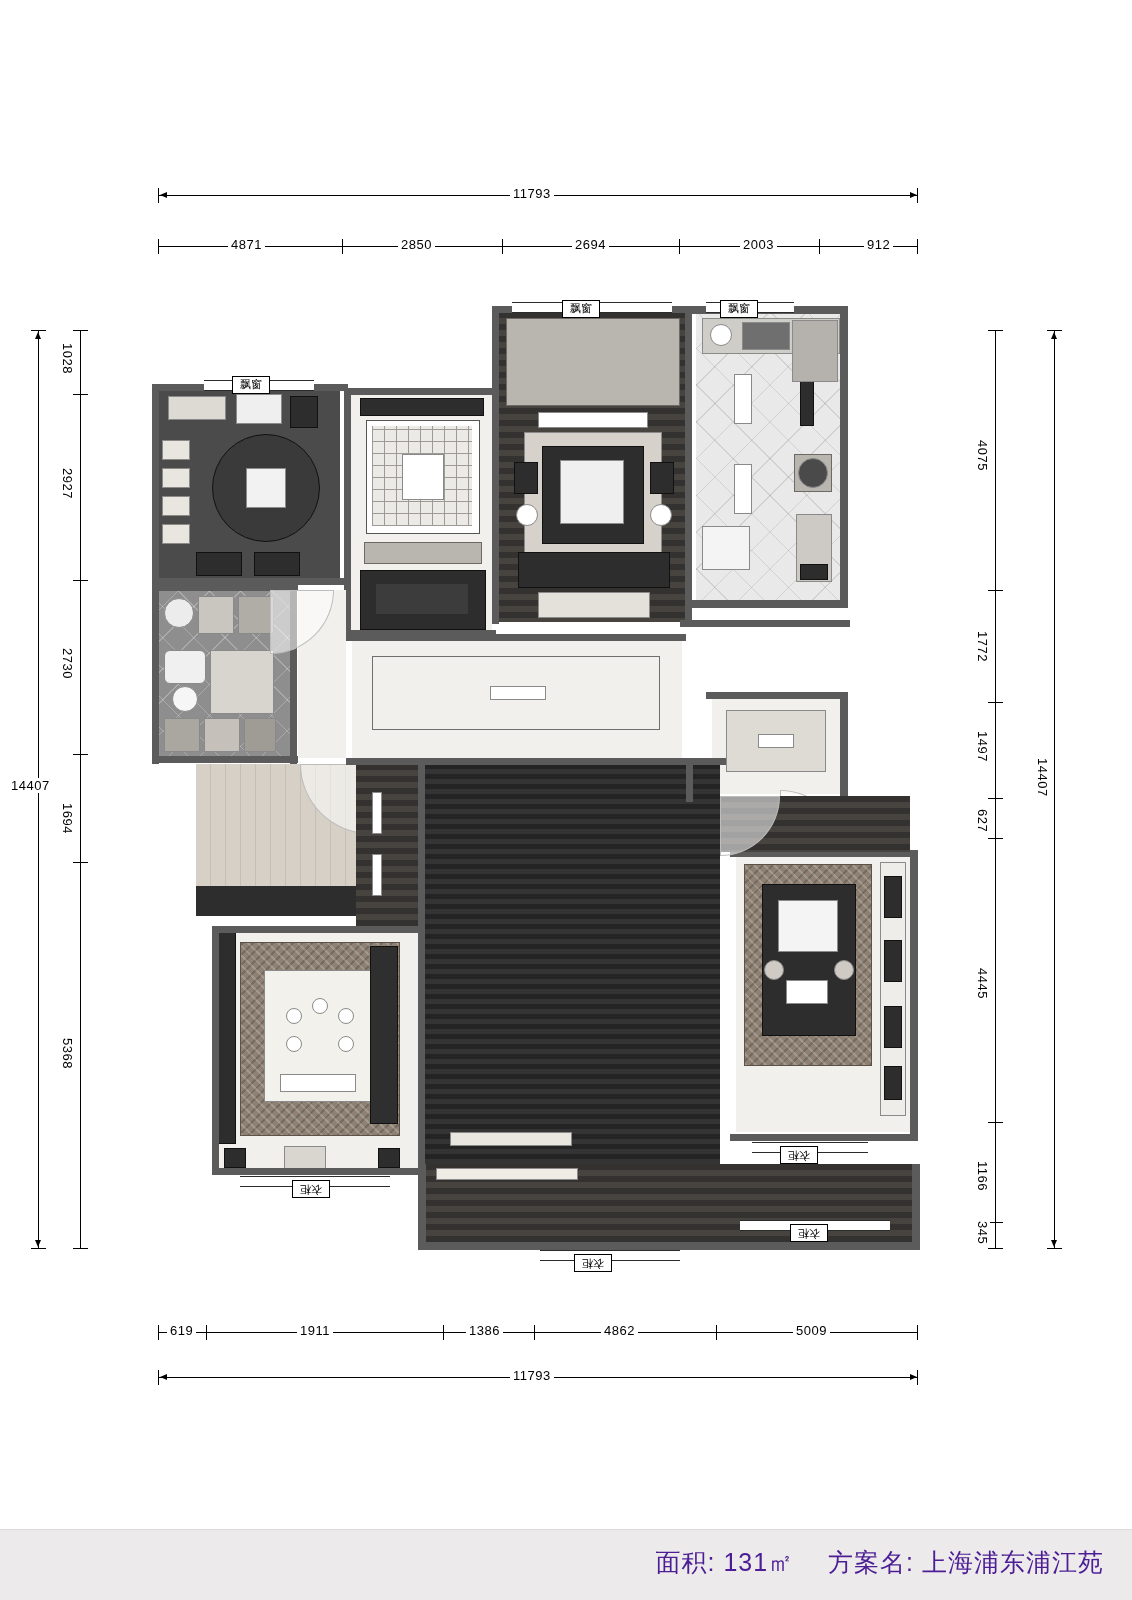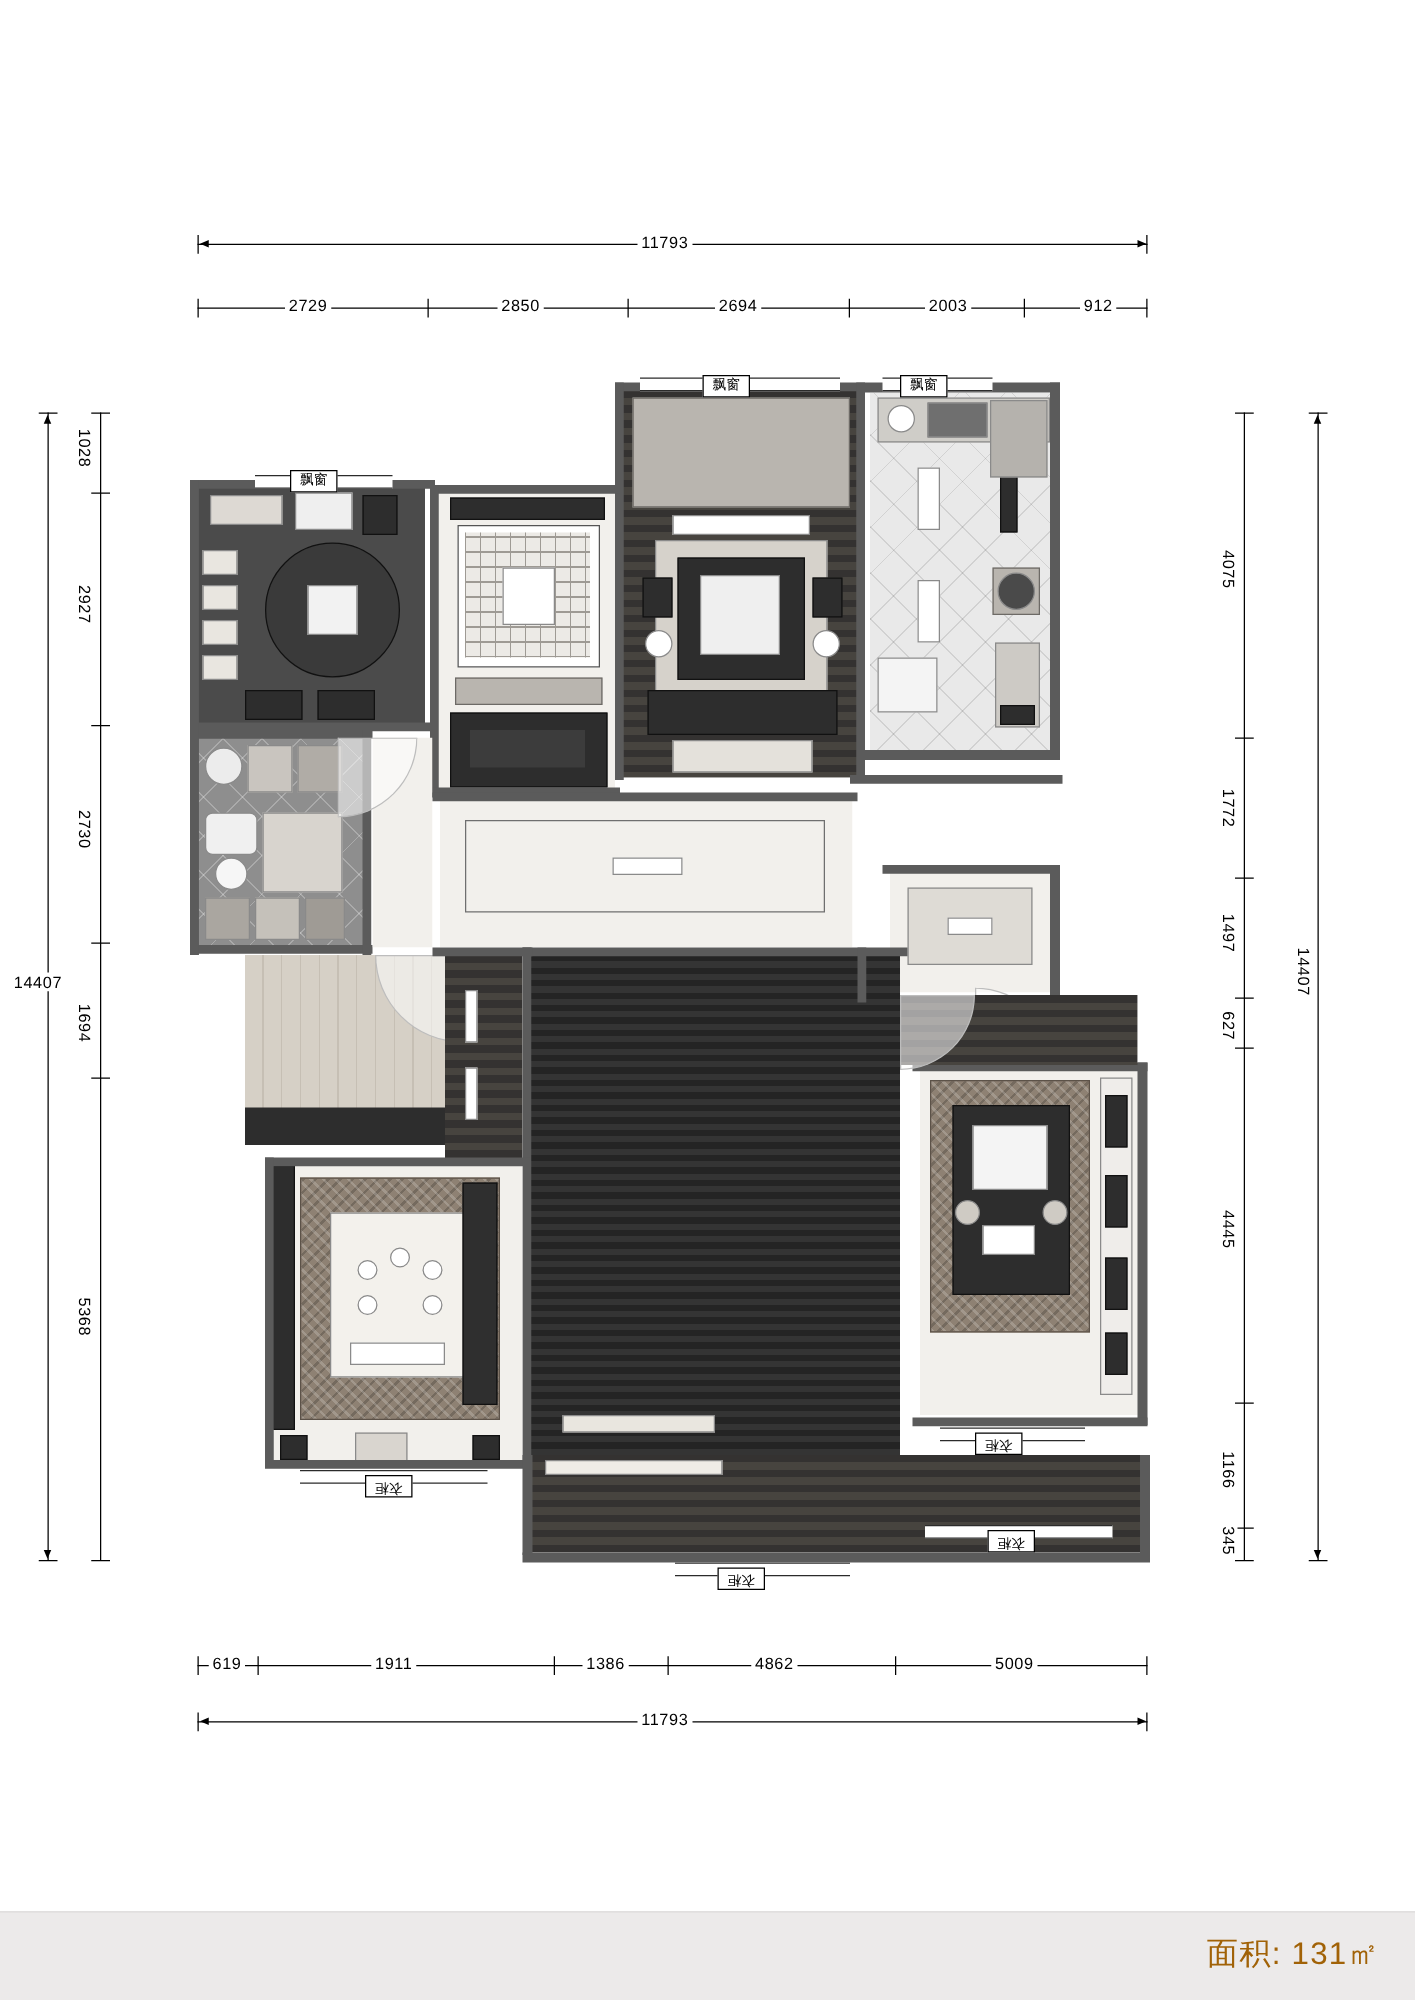--- a/index.html
+++ b/index.html
@@ -81,21 +81,21 @@
   .window-tag.flip{transform:rotate(180deg);}
   .winband{position:absolute;background:#fff;border-top:1px solid #2b2b2b;border-bottom:1px solid #2b2b2b;}
 
   
   .footer{
     position:absolute;left:0;bottom:0;width:1132px;height:70px;
     background:#eceaea;border-top:1px solid #dcdada;
   }
   .footer-inner{
     position:absolute;right:28px;top:16px;display:flex;align-items:center;gap:34px;
-    font-size:25px;color:#a16207;letter-spacing:1px;
+    font-size:25px;color:#4c1d95;letter-spacing:1px;
   }
 </style>
 </head>
 <body>
 
 <div class="stage">
 
   <div>
     <div class="dimline h-line" style="left:158px;top:195px;width:760px;"></div>
     <div class="tick tick-v" style="left:158px;top:188px;height:15px;"></div>
@@ -106,21 +106,21 @@
   </div>
 
   <div>
     <div class="dimline h-line" style="left:158px;top:246px;width:760px;"></div>
     <div class="tick tick-v" style="left:158px;top:239px;height:15px;"></div>
     <div class="tick tick-v" style="left:342px;top:239px;height:15px;"></div>
     <div class="tick tick-v" style="left:502px;top:239px;height:15px;"></div>
     <div class="tick tick-v" style="left:679px;top:239px;height:15px;"></div>
     <div class="tick tick-v" style="left:819px;top:239px;height:15px;"></div>
     <div class="tick tick-v" style="left:917px;top:239px;height:15px;"></div>
-    <div class="dimlabel" style="left:228px;top:237px;">2729</div>
+    <div class="dimlabel" style="left:228px;top:237px;">4871</div>
     <div class="dimlabel" style="left:398px;top:237px;">2850</div>
     <div class="dimlabel" style="left:572px;top:237px;">2694</div>
     <div class="dimlabel" style="left:740px;top:237px;">2003</div>
     <div class="dimlabel" style="left:864px;top:237px;">912</div>
   </div>
 
   <div>
     <div class="dimline h-line" style="left:158px;top:1332px;width:760px;"></div>
     <div class="tick tick-v" style="left:158px;top:1325px;height:15px;"></div>
     <div class="tick tick-v" style="left:206px;top:1325px;height:15px;"></div>
@@ -397,16 +397,20 @@
     <div class="wall" style="left:546px;top:468px;width:7px;height:44px;"></div>
     <div class="wall" style="left:206px;top:468px;width:80px;height:7px;"></div>
   </div>
 
   <div class="footer">
     <div class="footer-inner">
       <div>
         <span>面积:</span>
         <span>131㎡</span>
       </div>
+      <div>
+        <span>方案名:</span>
+        <span>上海浦东浦江苑</span>
+      </div>
     </div>
   </div>
 
 </div>
 
 </body></html>

